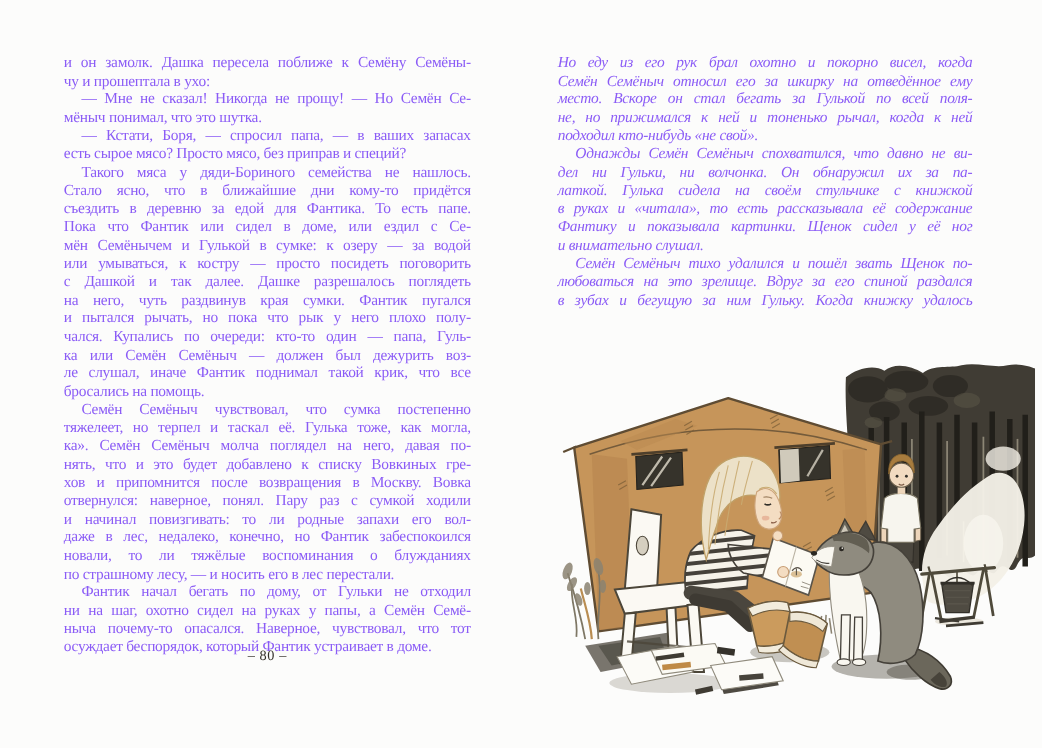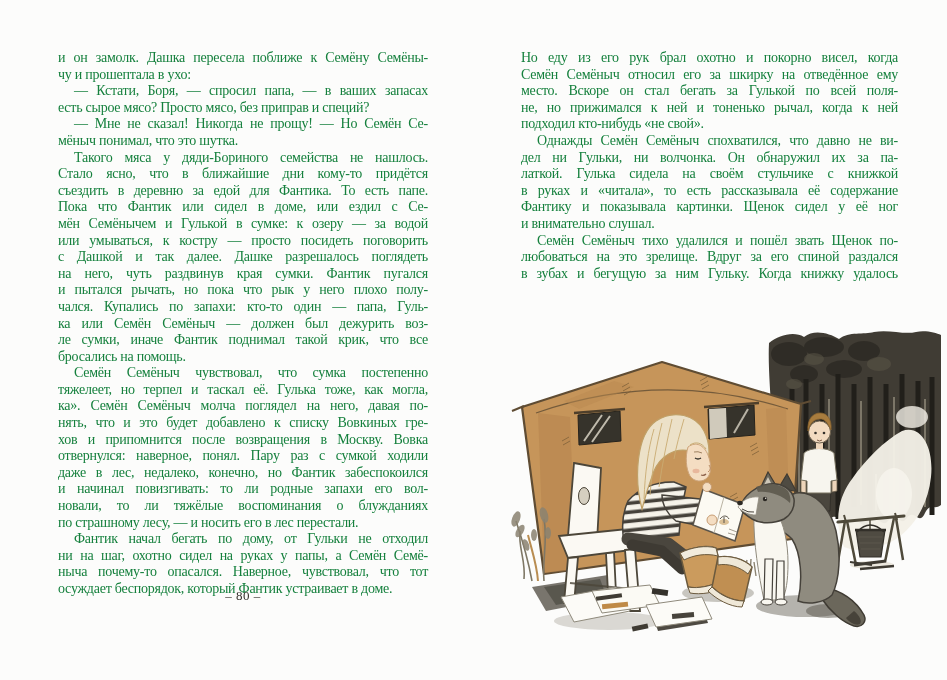--- a/index.html
+++ b/index.html
@@ -3,76 +3,76 @@
 <meta charset="utf-8">
 <style>
   html,body{margin:0;padding:0;}
   body{
     width:947px;height:680px;position:relative;overflow:hidden;
     background:#fcfcfb;
     font-family:"Liberation Serif","DejaVu Serif",serif;
   }
   .page-text{
     position:absolute;top:50px;
-    font-size:14px;line-height:16.6px;color:#15803d;
+    font-size:14px;line-height:16.6px;color:#8b5cf6;
     letter-spacing:-0.25px;
   }
   .page-text.left{left:58px;width:370px;}
-  .page-text.right{left:521px;width:377px;}
+  .page-text.right{left:507px;width:377px;font-style:italic;}
   .para{margin:0;}
   .line{display:block;text-align:justify;}
   .line.j{text-align-last:justify;}
   .para.indent .line:first-child{text-indent:16px;}
   .page-number{
     position:absolute;left:58px;width:370px;top:588px;
     text-align:center;font-size:13px;color:#33302a;letter-spacing:.5px;
   }
   .illustration-wrap{position:absolute;left:504px;top:329px;width:437px;height:332px;}
   svg{display:block;}
 </style>
 </head>
 <body>
 
 <div class="page-text left">
     <div class="para">
       <div class="line j">и он замолк. Дашка пересела поближе к Семёну Семёны-</div>
       <div class="line">чу и прошептала в ухо:</div>
     </div>
     <div class="para indent">
+      <div class="line j">— Мне не сказал! Никогда не прощу! — Но Семён Се-</div>
+      <div class="line">мёныч понимал, что это шутка.</div>
+    </div>
+    <div class="para indent">
       <div class="line j">— Кстати, Боря, — спросил папа, — в ваших запасах</div>
       <div class="line">есть сырое мясо? Просто мясо, без приправ и специй?</div>
-    </div>
-    <div class="para indent">
-      <div class="line j">— Мне не сказал! Никогда не прощу! — Но Семён Се-</div>
-      <div class="line">мёныч понимал, что это шутка.</div>
     </div>
     <div class="para indent">
       <div class="line j">Такого мяса у дяди-Бориного семейства не нашлось.</div>
       <div class="line j">Стало ясно, что в ближайшие дни кому-то придётся</div>
       <div class="line j">съездить в деревню за едой для Фантика. То есть папе.</div>
       <div class="line j">Пока что Фантик или сидел в доме, или ездил с Се-</div>
       <div class="line j">мён Семёнычем и Гулькой в сумке: к озеру — за водой</div>
       <div class="line j">или умываться, к костру — просто посидеть поговорить</div>
       <div class="line j">с Дашкой и так далее. Дашке разрешалось поглядеть</div>
       <div class="line j">на него, чуть раздвинув края сумки. Фантик пугался</div>
       <div class="line j">и пытался рычать, но пока что рык у него плохо полу-</div>
-      <div class="line j">чался. Купались по запахи: кто-то один — папа, Гуль-</div>
+      <div class="line j">чался. Купались по очереди: кто-то один — папа, Гуль-</div>
       <div class="line j">ка или Семён Семёныч — должен был дежурить воз-</div>
-      <div class="line j">ле сумки, иначе Фантик поднимал такой крик, что все</div>
+      <div class="line j">ле слушал, иначе Фантик поднимал такой крик, что все</div>
       <div class="line">бросались на помощь.</div>
     </div>
     <div class="para indent">
       <div class="line j">Семён Семёныч чувствовал, что сумка постепенно</div>
       <div class="line j">тяжелеет, но терпел и таскал её. Гулька тоже, как могла,</div>
       <div class="line j">ка». Семён Семёныч молча поглядел на него, давая по-</div>
       <div class="line j">нять, что и это будет добавлено к списку Вовкиных гре-</div>
       <div class="line j">хов и припомнится после возвращения в Москву. Вовка</div>
       <div class="line j">отвернулся: наверное, понял. Пару раз с сумкой ходили</div>
+      <div class="line j">и начинал повизгивать: то ли родные запахи его вол-</div>
       <div class="line j">даже в лес, недалеко, конечно, но Фантик забеспокоился</div>
-      <div class="line j">и начинал повизгивать: то ли родные запахи его вол-</div>
       <div class="line j">новали, то ли тяжёлые воспоминания о блужданиях</div>
       <div class="line">по страшному лесу, — и носить его в лес перестали.</div>
     </div>
     <div class="para indent">
       <div class="line j">Фантик начал бегать по дому, от Гульки не отходил</div>
       <div class="line j">ни на шаг, охотно сидел на руках у папы, а Семён Семё-</div>
       <div class="line j">ныча почему-то опасался. Наверное, чувствовал, что тот</div>
       <div class="line">осуждает беспорядок, который Фантик устраивает в доме.</div>
     </div>
   </div>

